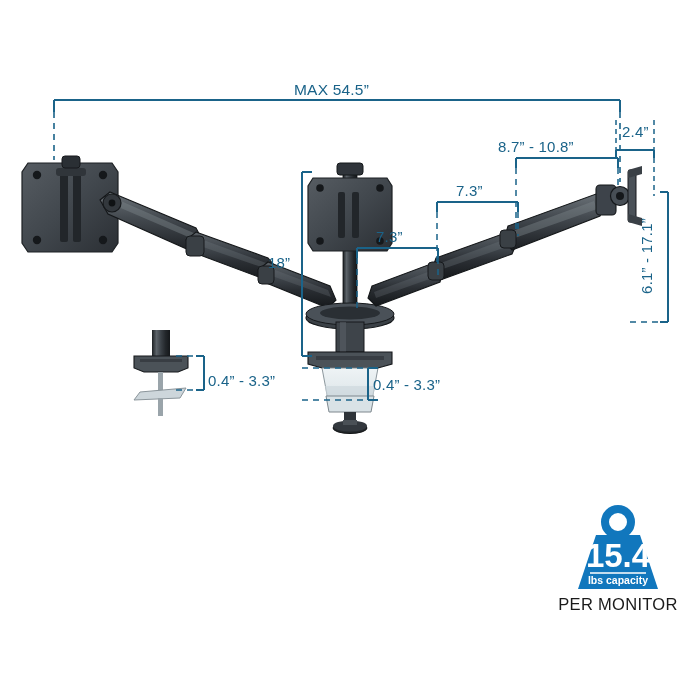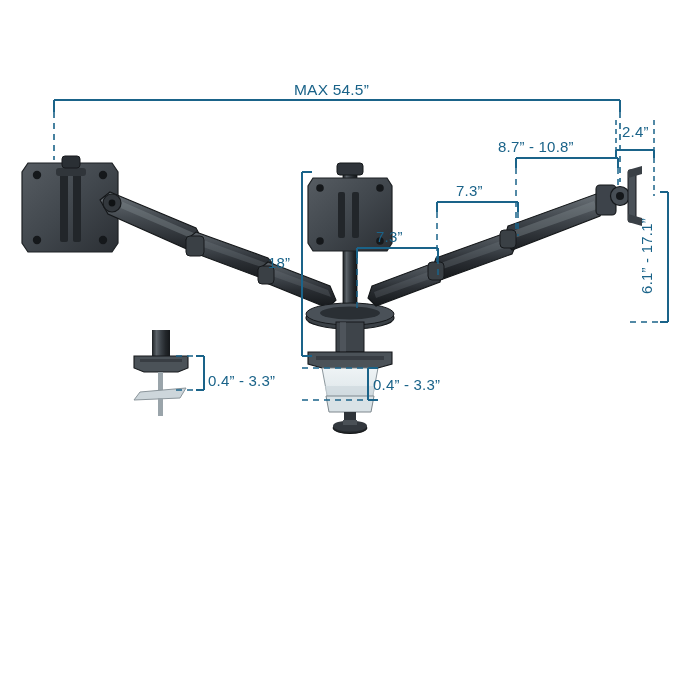--- a/index.html
+++ b/index.html
@@ -247,14 +247,24 @@
 
     <text class="dimtext" x="376" y="242" text-anchor="start">7.3”</text>
 
     <text class="dimtext" x="268" y="268" text-anchor="start">18”</text>
 
     <text class="dimtext" x="373" y="390" text-anchor="start">0.4” - 3.3”</text>
 
     <text class="dimtext" x="208" y="386" text-anchor="start">0.4” - 3.3”</text>
   </svg>
 
+  <div class="badge-wrap">
+    <svg width="104" height="88" viewBox="0 0 104 88">
+      <circle cx="52" cy="17" r="13" fill="none" stroke="#1177bd" stroke-width="8"></circle>
+      <path d="M30 30 L74 30 L92 84 L12 84 Z" fill="#1177bd"></path>
+      <text class="badge-num" x="52" y="62" text-anchor="middle">15.4</text>
+      <line x1="24" y1="68" x2="80" y2="68" stroke="#ffffff" stroke-width="1.6"></line>
+      <text class="badge-sub" x="52" y="79" text-anchor="middle">lbs capacity</text>
+    </svg>
+    <div class="per-monitor">PER MONITOR</div>
+  </div>
 
 </div>
 
 </body></html>

